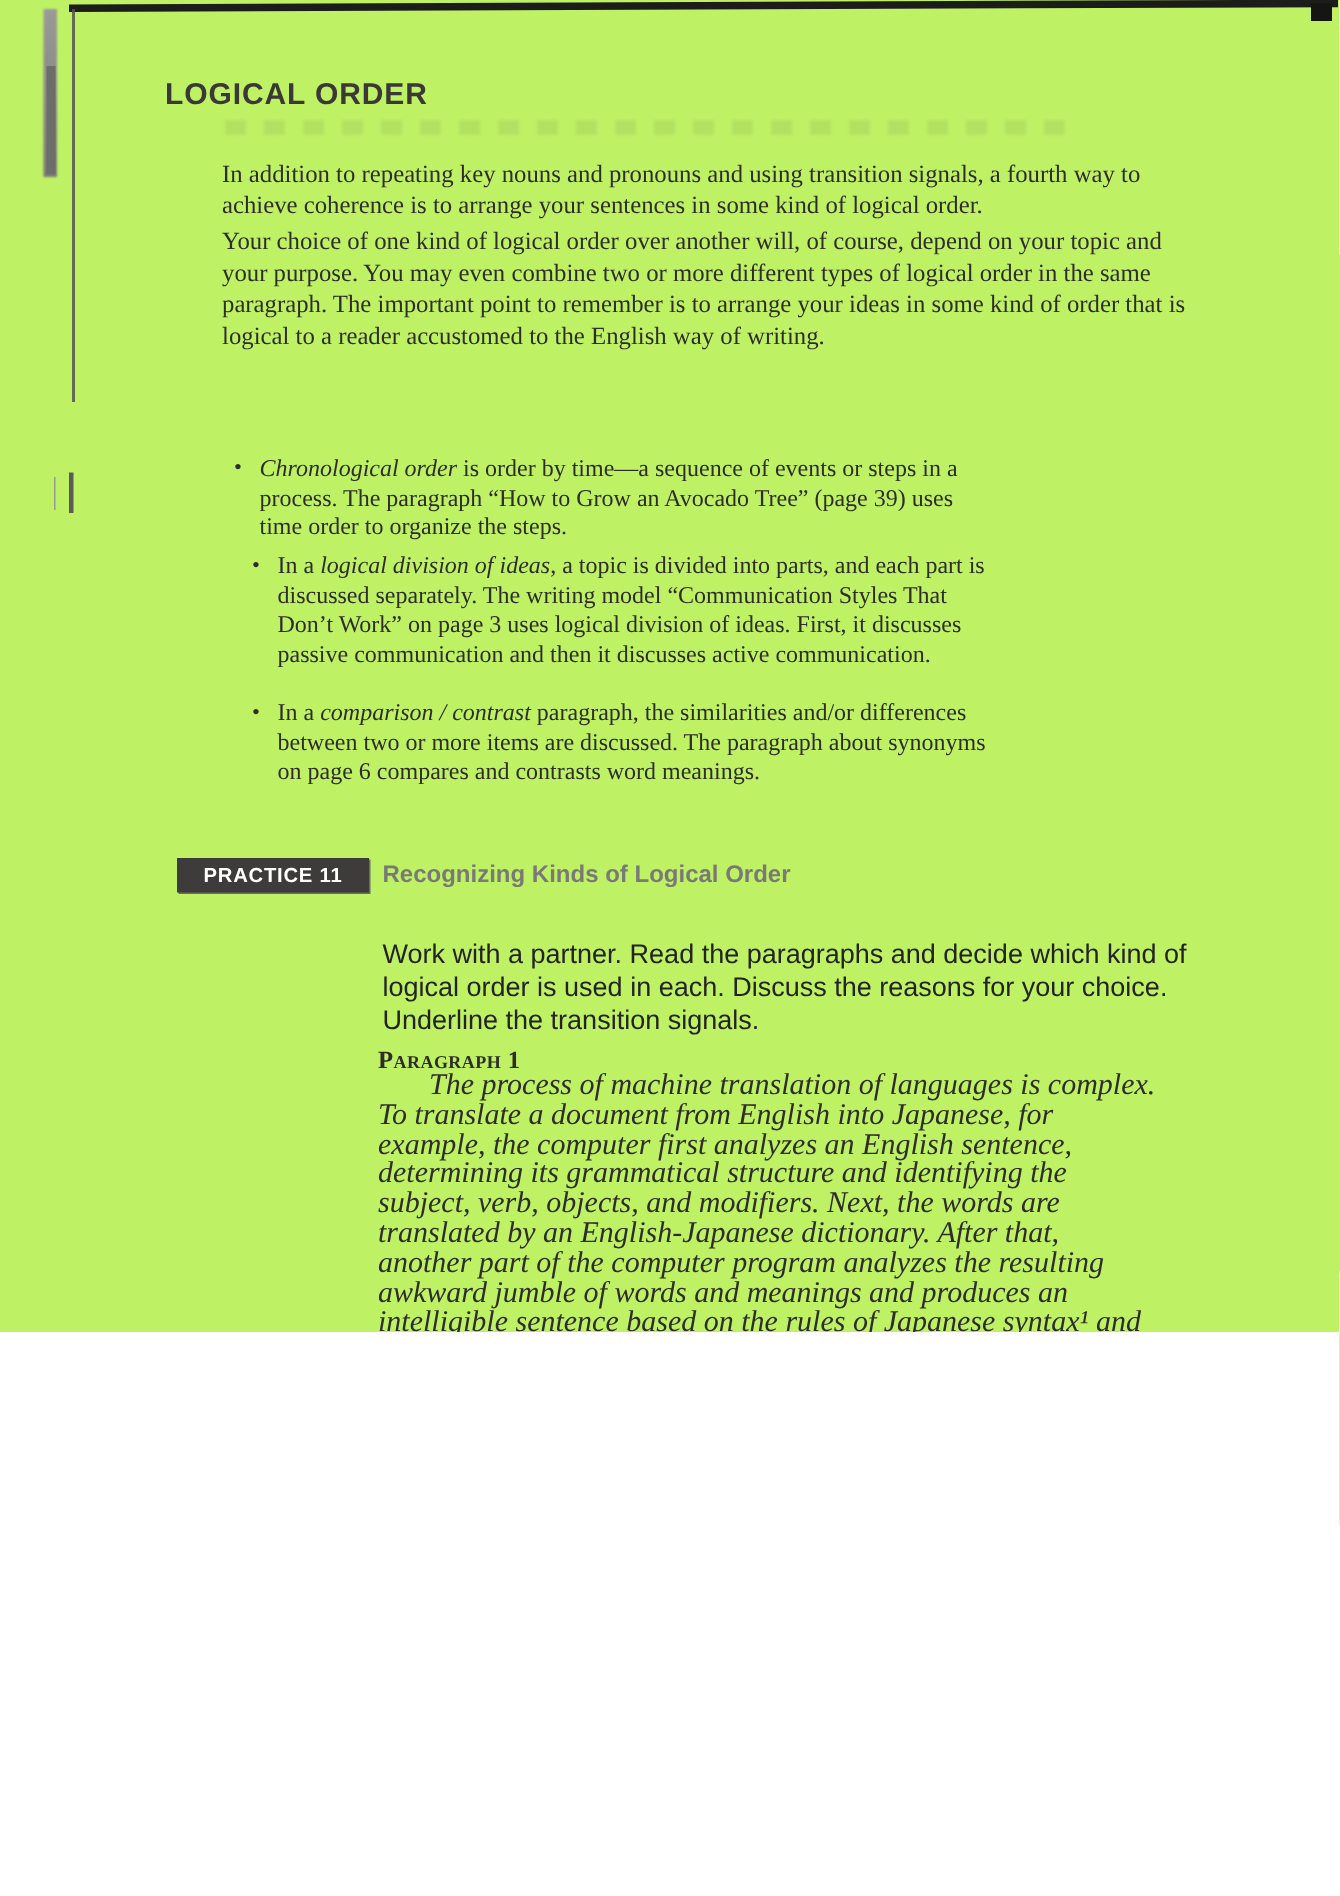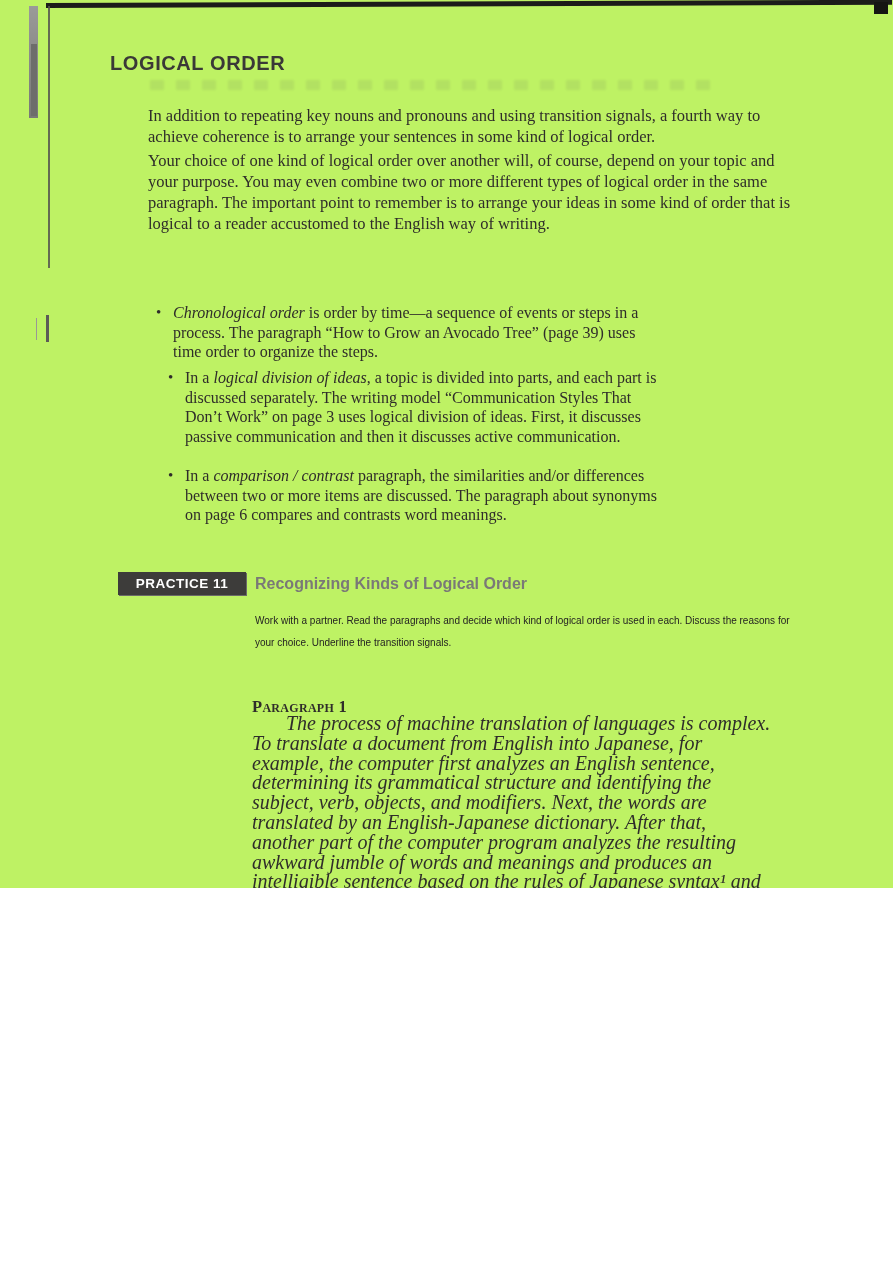--- a/index.html
+++ b/index.html
@@ -25,22 +25,22 @@
     font-family:"Liberation Sans", sans-serif; font-weight:bold;
     font-size:13.5px; letter-spacing:0.5px;
     width:128px; height:23px; display:flex; align-items:center; justify-content:center;
     box-shadow:1px 1px 0 #6b6a68;
   }
   .practice-title {
     font-family:"Liberation Sans", sans-serif; font-weight:bold;
     font-size:16px; color:#7a7977;
   }
   .instructions {
-    font-family:"Liberation Sans", sans-serif; font-size:10px;
-    line-height:22px; width:552px; color:#242322;
+    font-family:"Liberation Sans", sans-serif; font-size:18px;
+    line-height:22px; width:552px; color:#242322;margin-top:15px;
   }
   .para-label { font-weight:bold; font-variant:small-caps; font-size:16.5px; letter-spacing:0.3px; }
   .practice-para { font-size:20px; line-height:19.8px; width:520px; text-indent:34px;font-style:italic; }
   .answer-row { display:flex; width:536px; font-size:16px; align-items:center; }
   .answer-blank { flex:1; border-bottom:1.5px solid #4a4845; margin-left:8px; height:20px; }
   .footnote-rule { width:148px; height:2px; background:#3a3836; }
   .footnote { font-size:14.5px; }
   .footer-num { font-family:"Liberation Sans", sans-serif; font-weight:bold; font-size:15px; color:#222; }
   .footer-chap { font-family:"Liberation Sans", sans-serif; font-weight:bold; font-size:11px; letter-spacing:0.4px; color:#222; }
 

